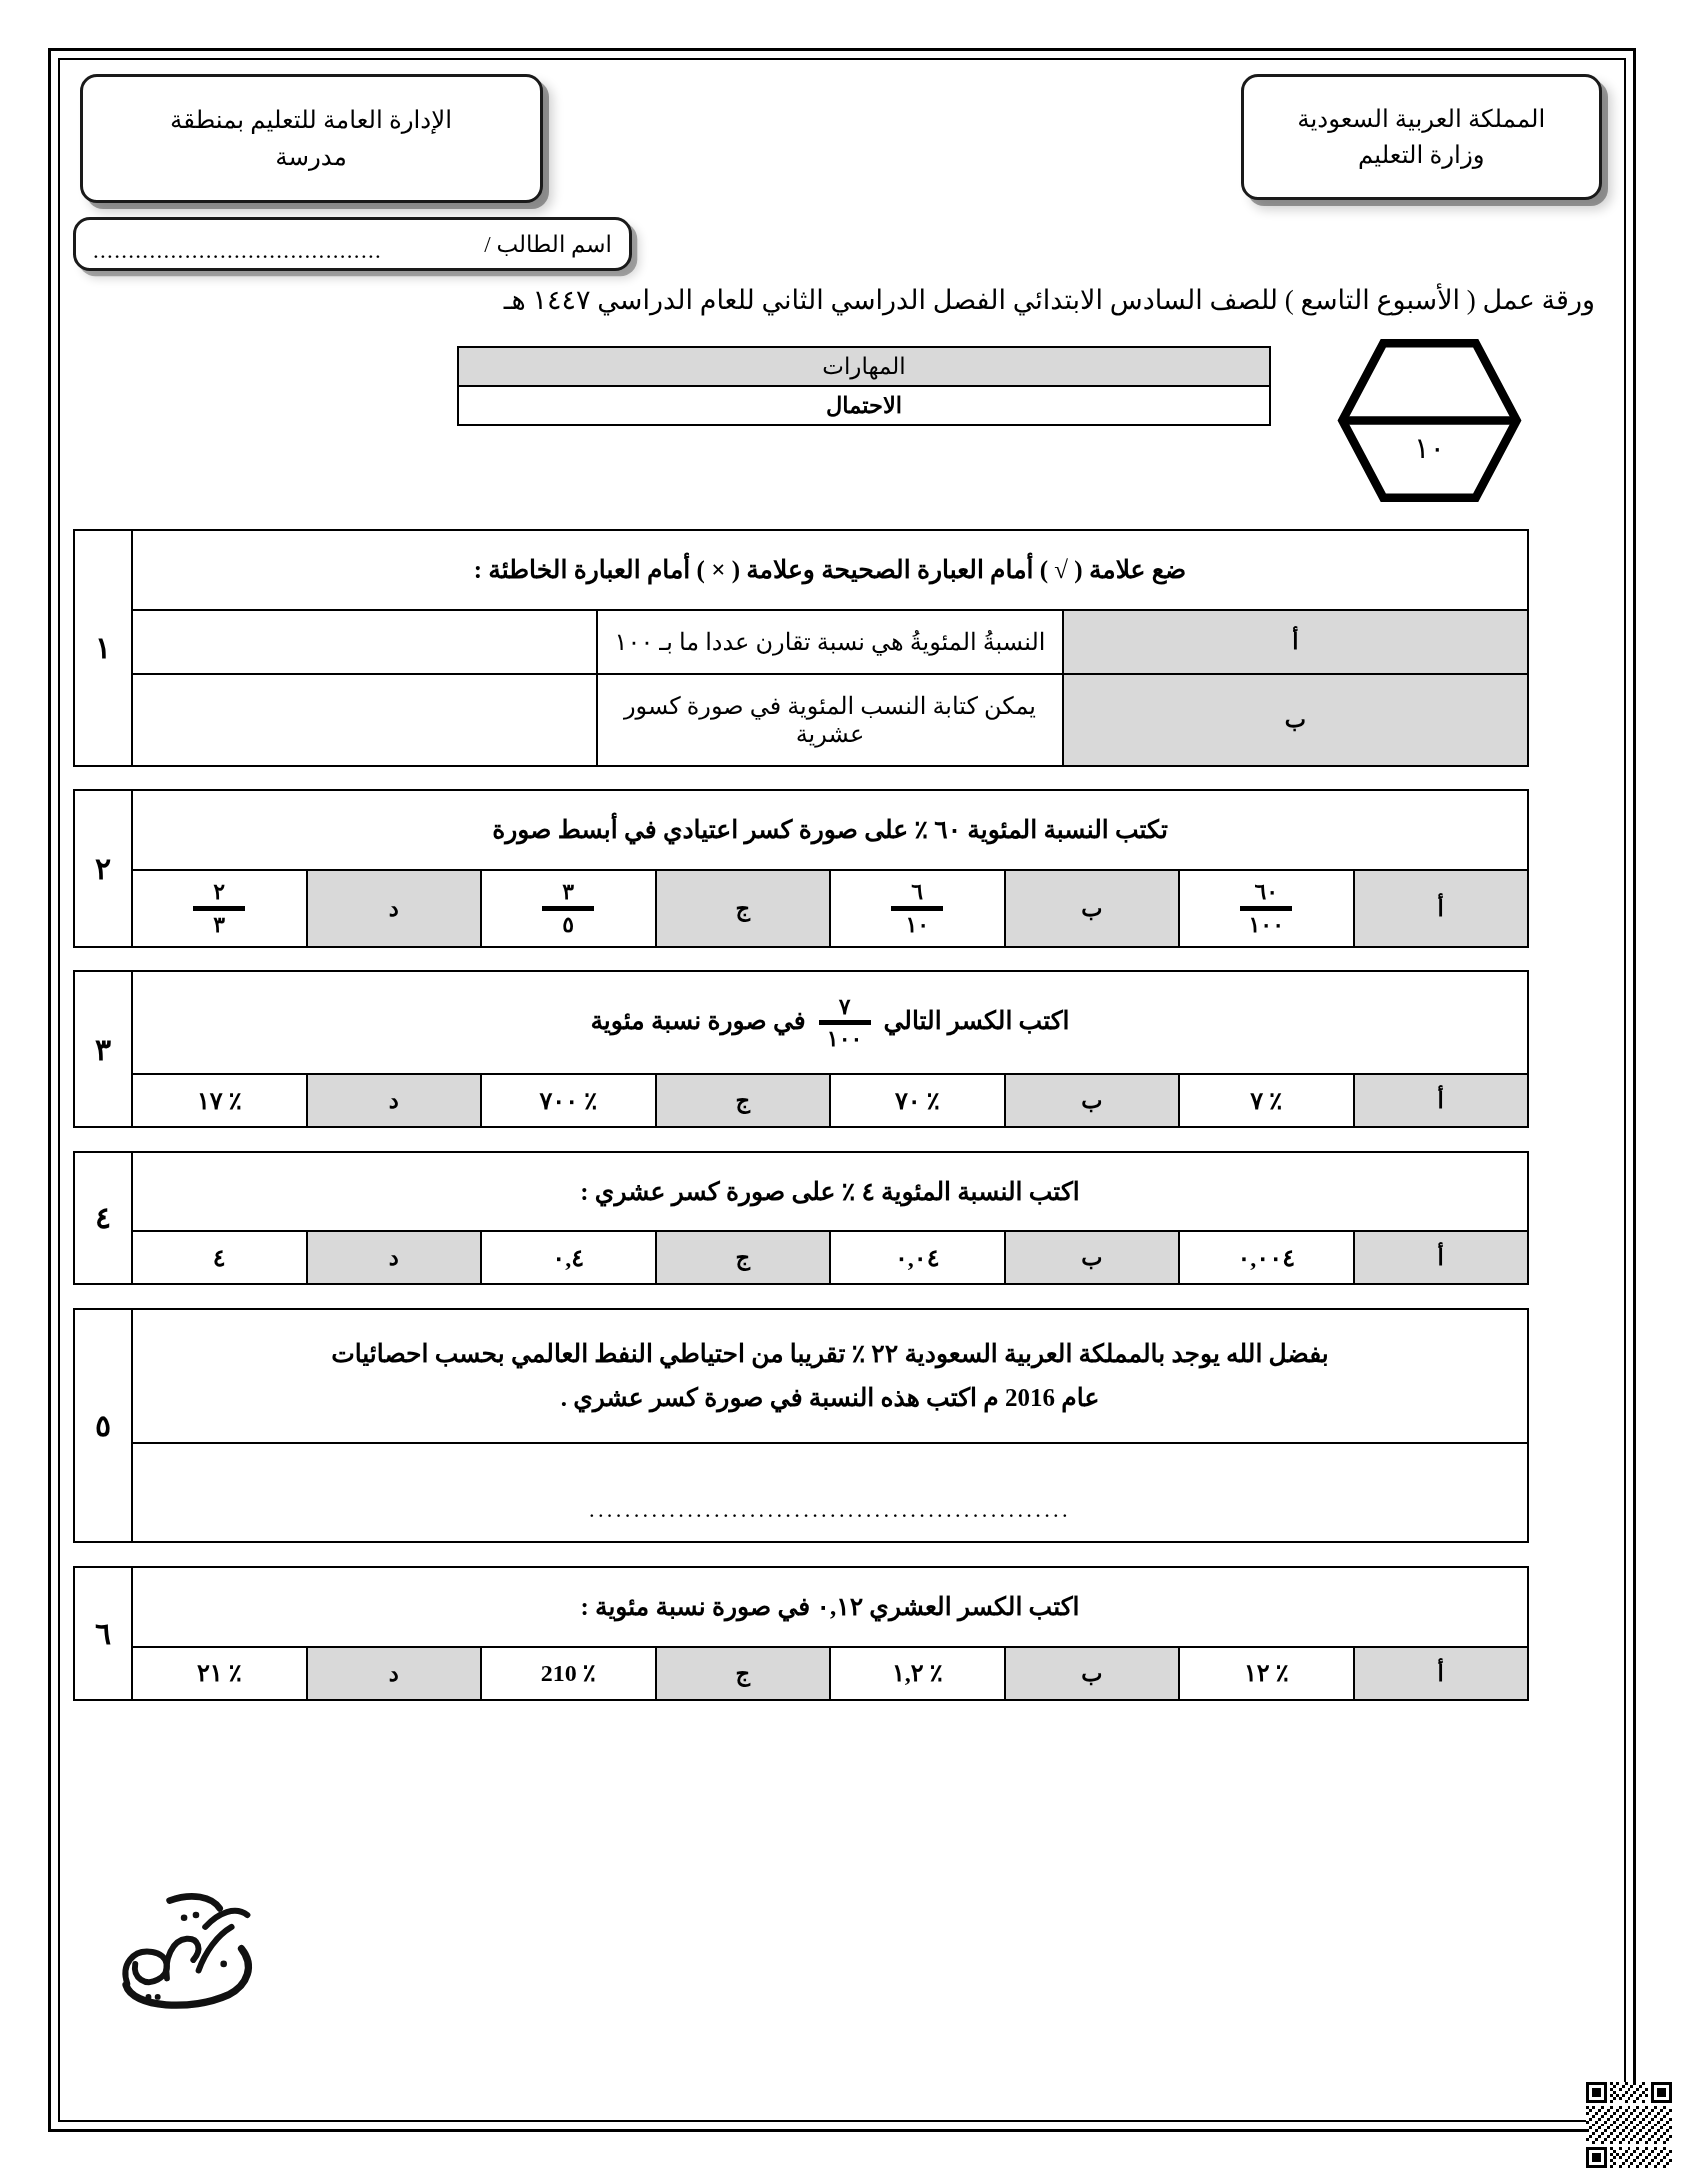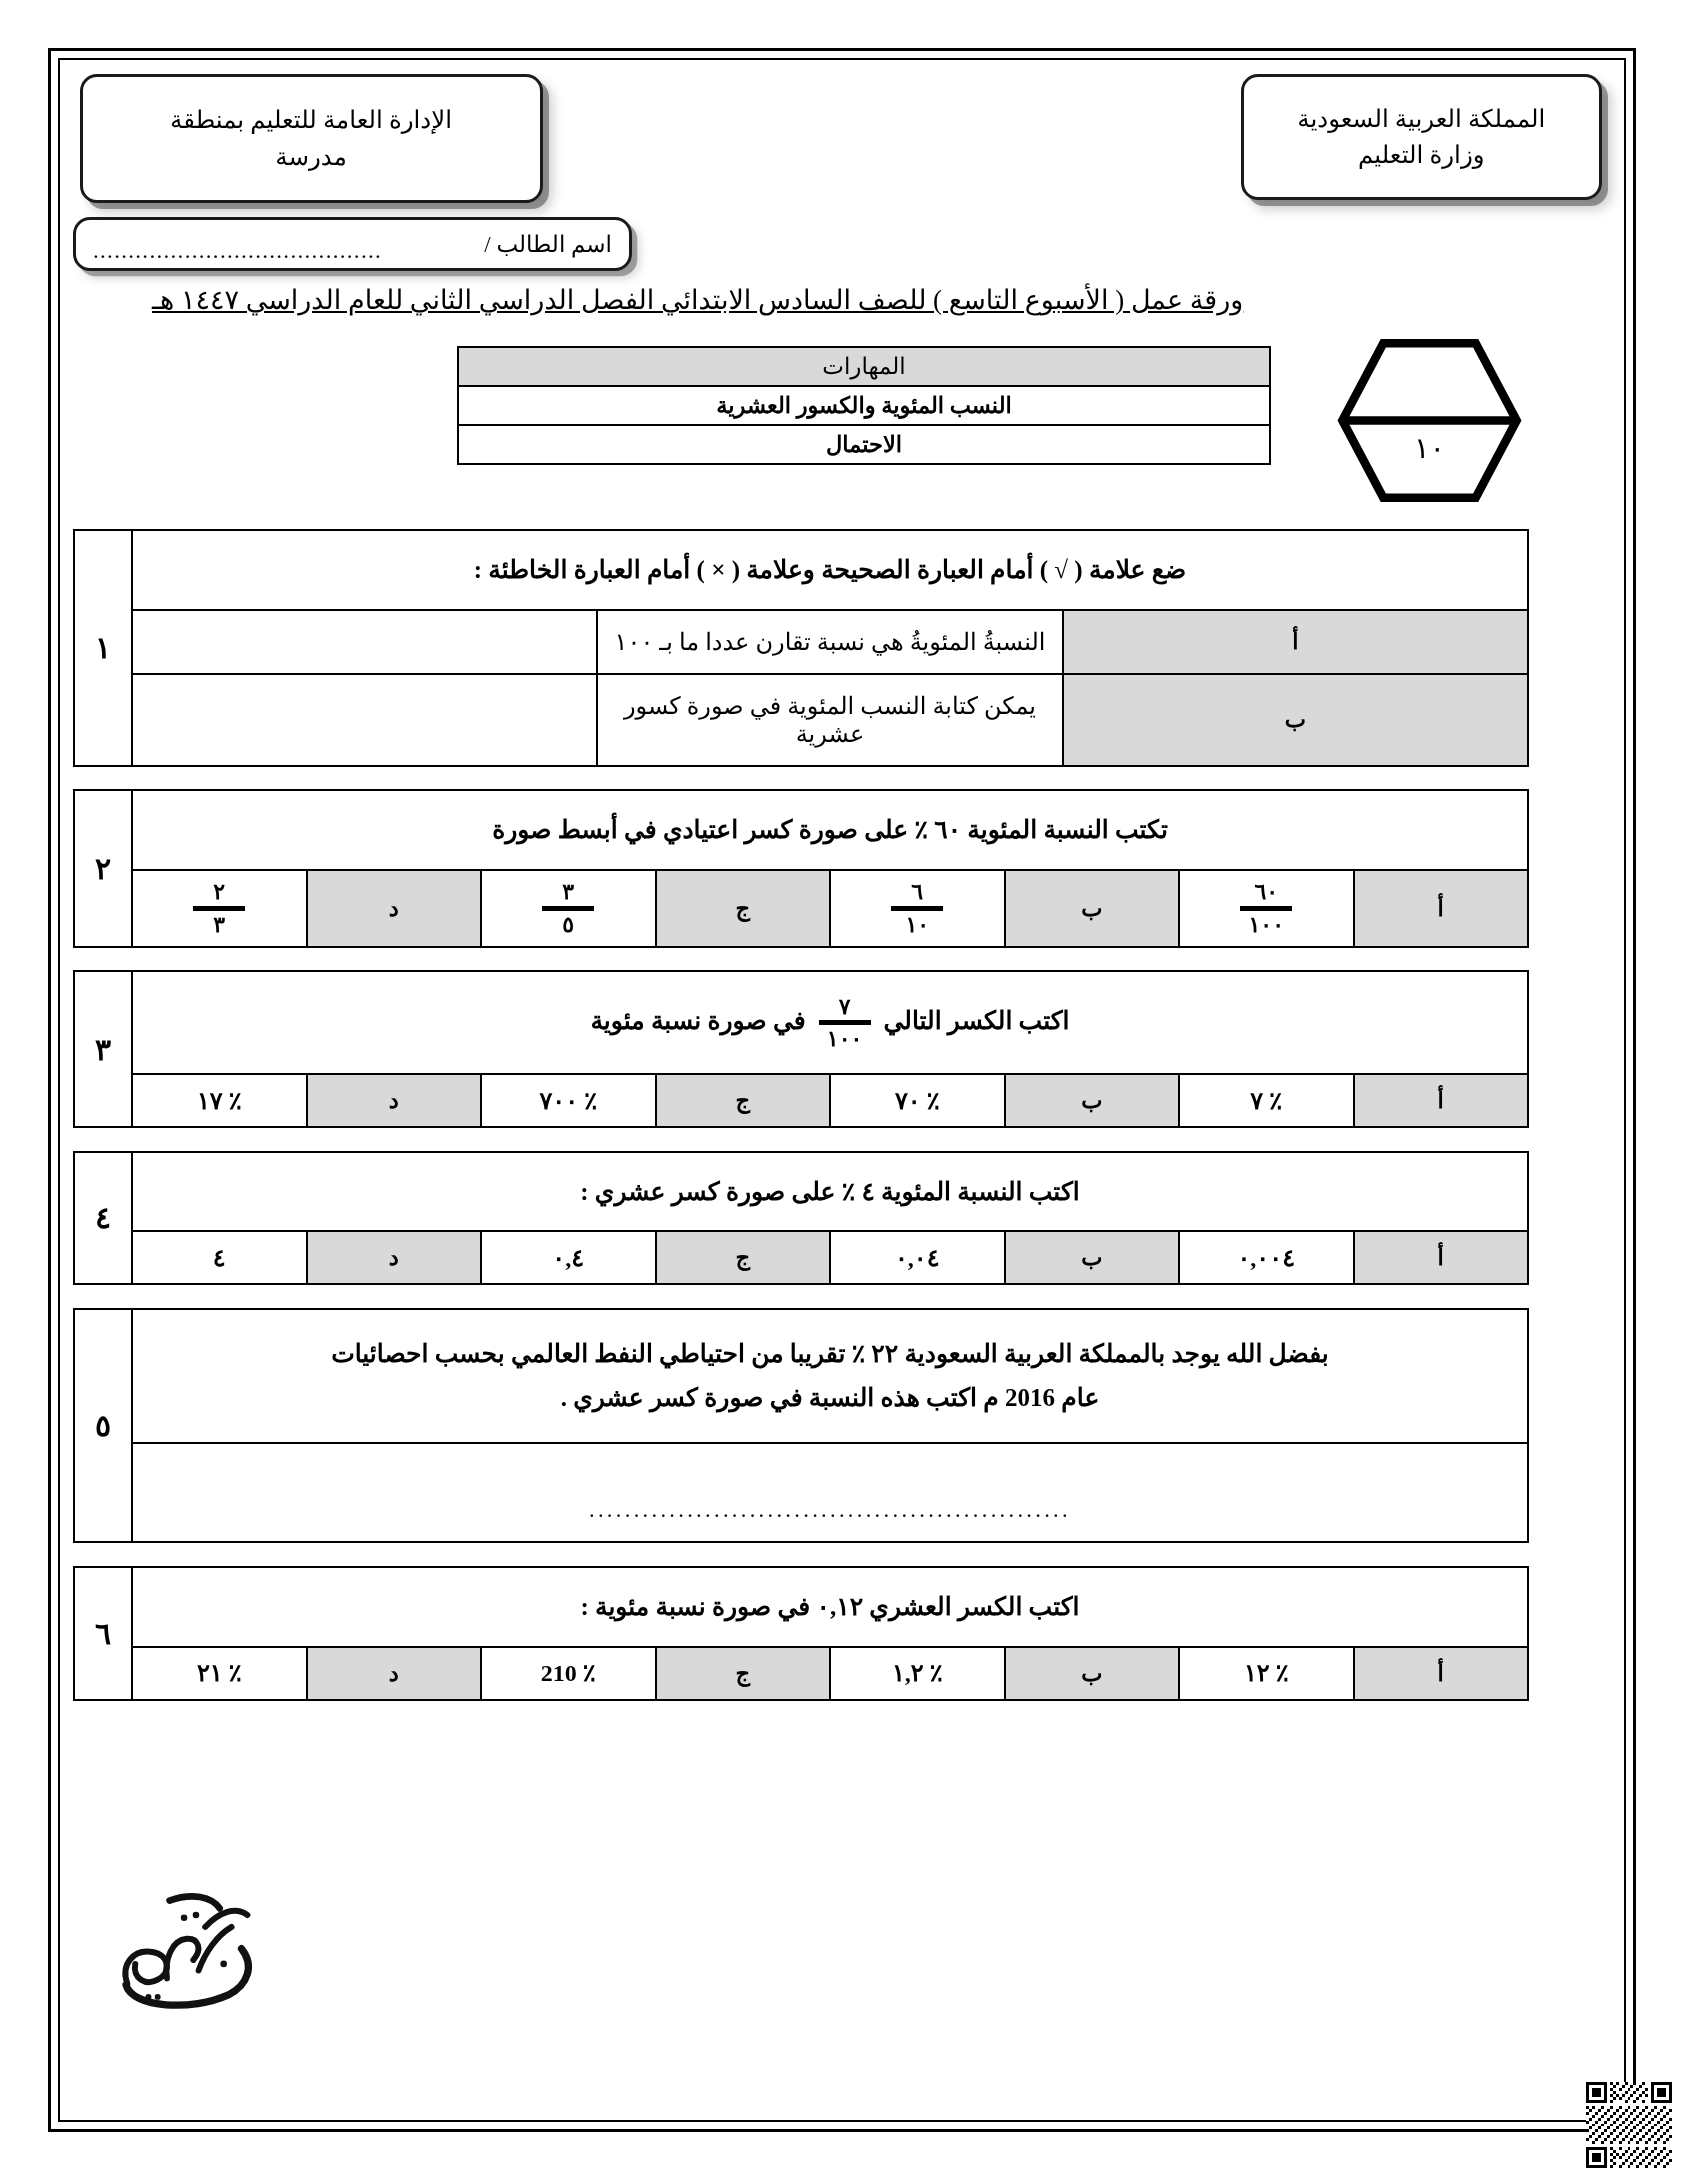--- a/index.html
+++ b/index.html
@@ -115,24 +115,23 @@
     margin-right: 5.3px;
     transform: translateY(6.6px);
   }
 
   
   .main-title {
     position: absolute;
     top: 218px;
     right: 20px;
     left: 79px;
-    text-align: left;
+    text-align: right;
     font-size: 27px;
     white-space: nowrap;
-    text-decoration: underline;
   }
 
   
   .skills-wrap {
     position: absolute;
     top: 265px;
     left: 0;
     width: 100%;
     height: 175px;
   }
@@ -330,23 +329,20 @@
         <polygon points="70,8 210,8 272,125 210,242 70,242 8,125" fill="none" stroke="#000" stroke-width="13"></polygon>
         <line x1="8" y1="125" x2="272" y2="125" stroke="#000" stroke-width="13"></line>
       </svg>
       <div class="hex-num">١٠</div>
     </div>
 
     <table class="skills-table">
       <tbody>
           <tr>
         <td class="hdr">المهارات</td>
-      </tr>
-      <tr>
-        <td>النسب المئوية والكسور العشرية</td>
       </tr>
       <tr>
         <td>الاحتمال</td>
       </tr>
     </tbody>
       </table>
 
   </div>
 
   <div style="position:absolute; top:463px; left:0; width:1456px;">

